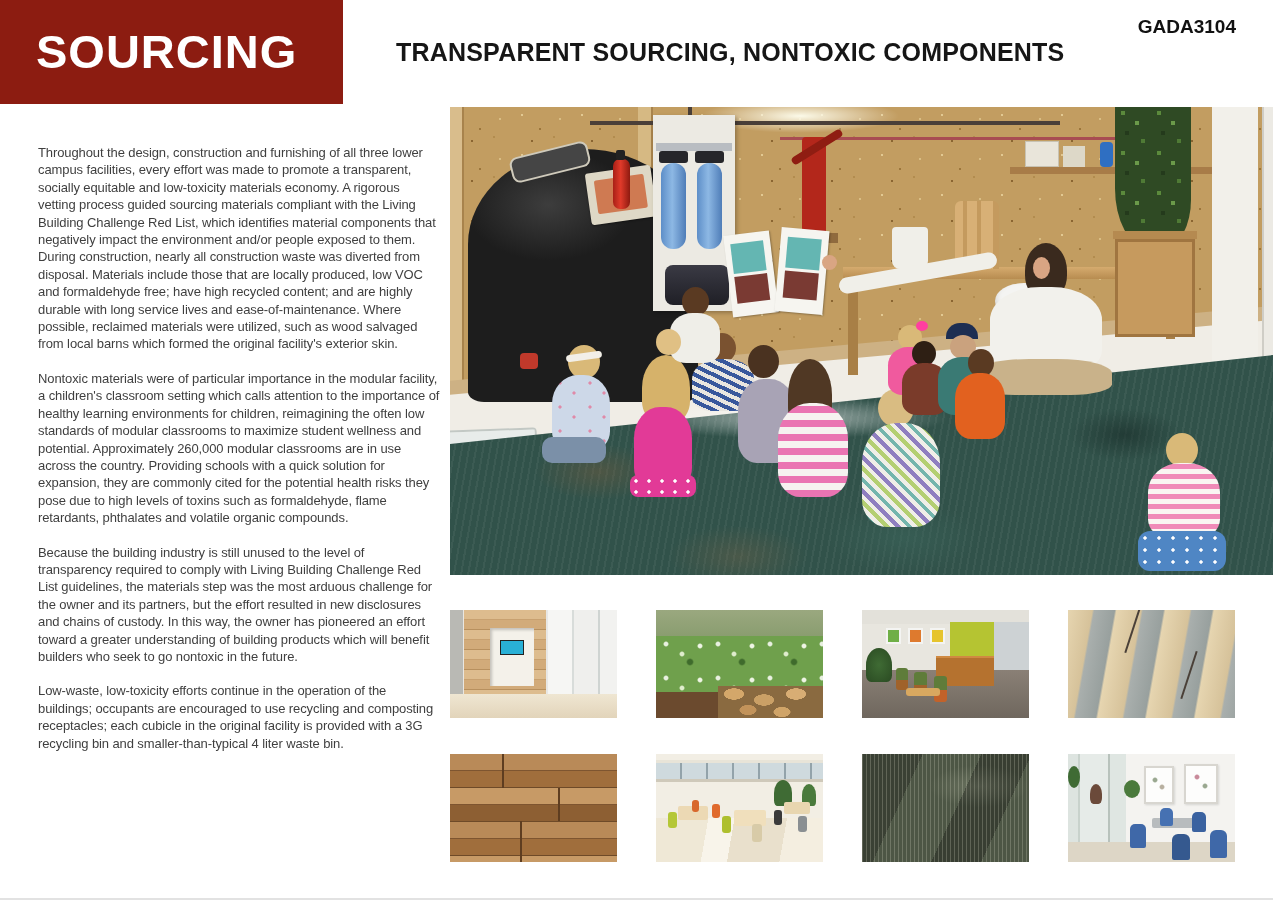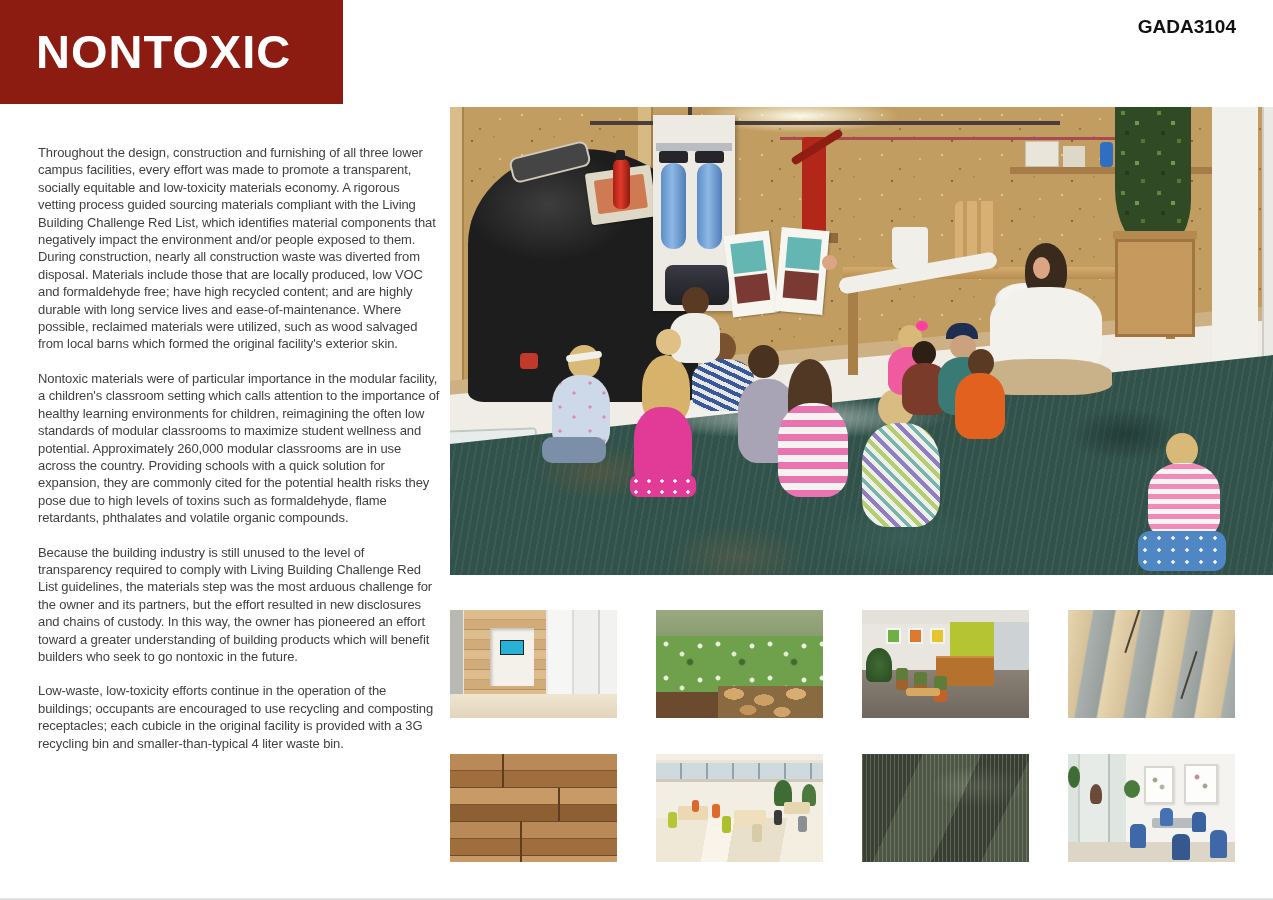--- a/index.html
+++ b/index.html
@@ -84,22 +84,23 @@
       radial-gradient(70px 30px at 70% 30%, rgba(200,205,180,.25), transparent 70%);
   }
   .t-blue { background:#f4f3f0; }
 </style>
 </head>
 <body>
 
 <div class="board">
 
   <div class="banner">
-    <h1>NONTOXIC</h1>
-  </div>
+    <h1>SOURCING</h1>
+  </div>
+  <div class="subtitle">TRANSPARENT SOURCING, NONTOXIC COMPONENTS</div>
   <div class="code">GADA3104</div>
 
   <div class="text-col">
     <p>Throughout the design, construction and furnishing of all three lower campus facilities, every effort was made to promote a transparent, socially equitable and low-toxicity materials economy. A rigorous vetting process guided sourcing materials compliant with the Living Building Challenge Red List, which identifies material components that negatively impact the environment and/or people exposed to them. During construction, nearly all construction waste was diverted from disposal. Materials include those that are locally produced, low VOC and formaldehyde free; have high recycled content; and are highly durable with long service lives and ease-of-maintenance. Where possible, reclaimed materials were utilized, such as wood salvaged from local barns which formed the original facility's exterior skin.</p>
     <p>Nontoxic materials were of particular importance in the modular facility, a children's classroom setting which calls attention to the importance of healthy learning environments for children, reimagining the often low standards of modular classrooms to maximize student wellness and potential. Approximately 260,000 modular classrooms are in use across the country. Providing schools with a quick solution for expansion, they are commonly cited for the potential health risks they pose due to high levels of toxins such as formaldehyde, flame retardants, phthalates and volatile organic compounds.</p>
     <p>Because the building industry is still unused to the level of transparency required to comply with Living Building Challenge Red List guidelines, the materials step was the most arduous challenge for the owner and its partners, but the effort resulted in new disclosures and chains of custody. In this way, the owner has pioneered an effort toward a greater understanding of building products which will benefit builders who seek to go nontoxic in the future.</p>
     <p>Low-waste, low-toxicity efforts continue in the operation of the buildings; occupants are encouraged to use recycling and composting receptacles; each cubicle in the original facility is provided with a 3G recycling bin and smaller-than-typical 4 liter waste bin.</p>
   </div>
 
   <div class="photo">

